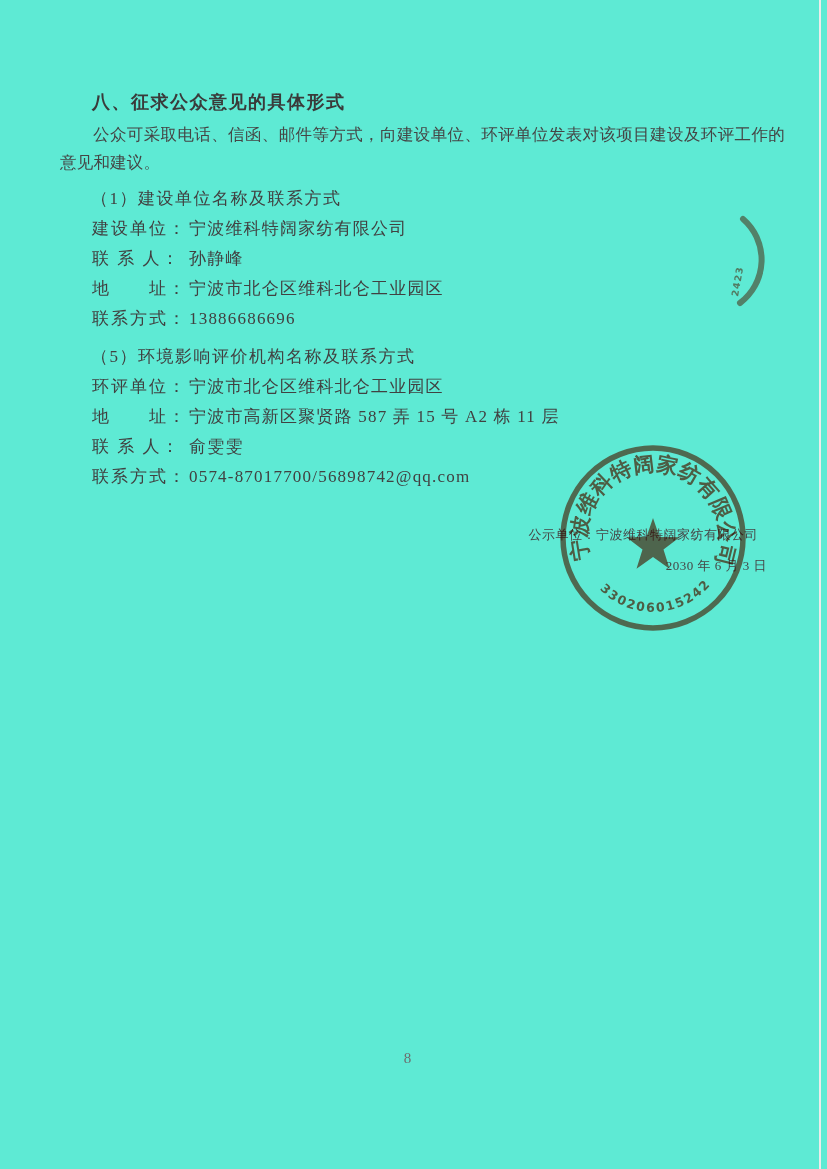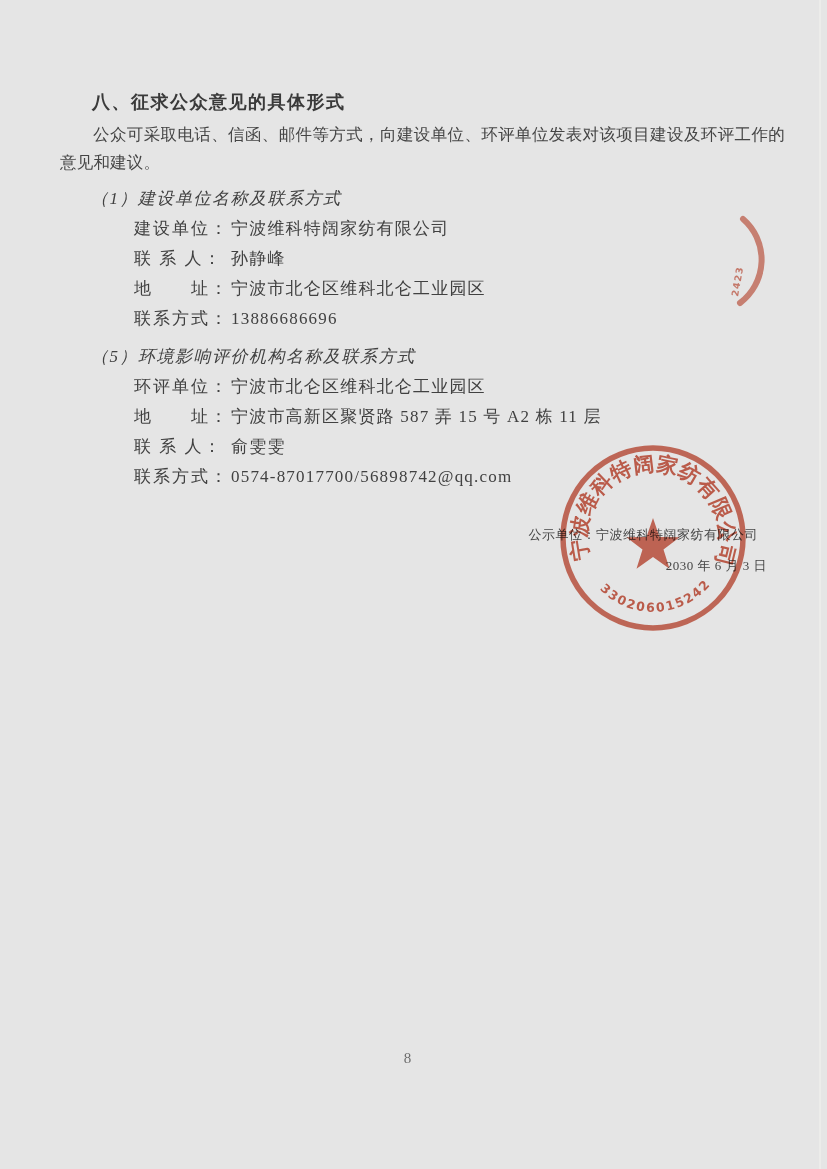--- a/index.html
+++ b/index.html
@@ -1,19 +1,19 @@
 <!DOCTYPE html>
 <html><head>
 <meta charset="utf-8">
 <style>
   html,body{margin:0;padding:0;background:#ffffff;}
   .page{
     position:relative;
     width:827px;height:1169px;
-    background:#e5e5e5;
+    background:#5eead4;
     overflow:hidden;
     font-family:"Liberation Serif","DejaVu Serif",serif;
     color:#414141;
   }
   .edge-shadow{
     position:absolute;top:0;bottom:0;right:6px;width:2px;
     background:#ececea;
   }
   .content{
     position:absolute;left:60px;top:90px;width:725px;
@@ -22,27 +22,27 @@
     font-size:18px;font-weight:700;color:#3a3a3a;
     letter-spacing:1.5px;line-height:24px;padding-left:32px;
   }
   .intro{
     margin:7px 0 4px;
     font-size:16.5px;line-height:27.5px;letter-spacing:0.2px;
     text-align:justify;text-indent:33px;color:#454545;
   }
   .sec-title{
     margin-top:8px;
-    font-size:17px;line-height:30px;letter-spacing:1.5px;padding-left:31px;font-style:italic;
+    font-size:17px;line-height:30px;letter-spacing:1.5px;padding-left:31px;
   }
   .row{
     font-size:17px;line-height:30px;letter-spacing:2px;padding-left:32px;
     white-space:pre;
   }
-  .row .label{display:inline-block;width:97px;white-space:pre;margin-left:42px;}
+  .row .label{display:inline-block;width:97px;white-space:pre;}
   .row .value{letter-spacing:1.2px;}
   .signoff{
     margin-top:27px;text-align:right;font-size:13px;line-height:31px;
     letter-spacing:0.5px;color:#464646;
   }
   .signoff .pub-line{padding-right:27px;}
   .signoff .date-line{padding-right:18px;}
   .page-number{
     position:absolute;left:0;width:100%;top:1050px;text-align:center;
     font-size:15px;color:#6d6d6d;letter-spacing:0;

